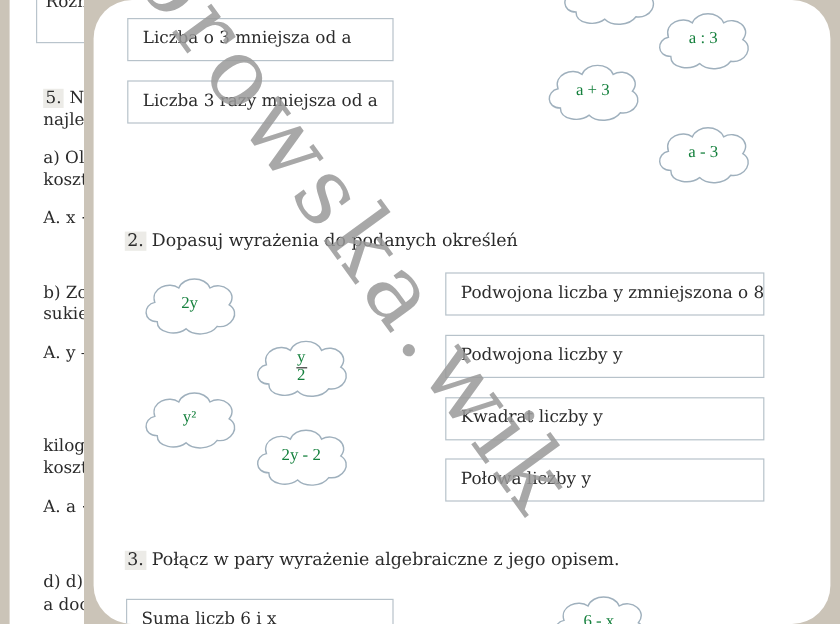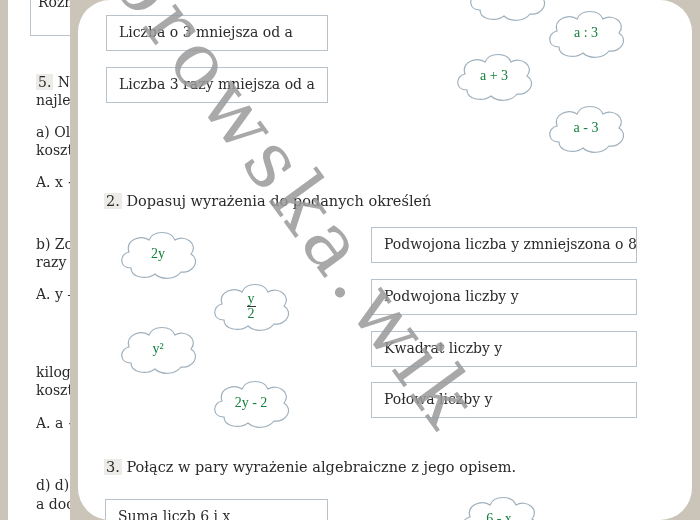--- a/index.html
+++ b/index.html
@@ -60,21 +60,21 @@
   </div>
   <div class="bp-text" style="top:73px;">
     <span class="num-badge">5.</span>
     <span>Na</span>
   </div>
   <div class="bp-text" style="top:91px;">najlep</div>
   <div class="bp-text" style="top:123px;">a) Ola</div>
   <div class="bp-text" style="top:141px;">koszt</div>
   <div class="bp-text" style="top:173px;">A. x +</div>
   <div class="bp-text" style="top:235px;">b) Zo</div>
-  <div class="bp-text" style="top:253px;">razy</div>
+  <div class="bp-text" style="top:253px;">sukie</div>
   <div class="bp-text" style="top:285px;">A. y –</div>
   <div class="bp-text" style="top:345px;margin-left:44px;">c) Ka</div>
   <div class="bp-text" style="top:363px;">kilog</div>
   <div class="bp-text" style="top:381px;">koszt</div>
   <div class="bp-text" style="top:414px;">A. a +</div>
   <div class="bp-text" style="top:476px;">d) d)</div>
   <div class="bp-text" style="top:495px;">a doc</div>
 </div>
 
 <div class="front-page">
@@ -127,21 +127,21 @@
         <span class="d">2</span>
       </span>
     </div>
   </div>
   <div class="cloud" style="left:39px;top:323px;">
     <svg viewBox="0 0 82 52">
         <path d="M14 40 C2 40 2 26 12 24 C8 12 24 6 32 12 C36 2 54 2 58 12 C68 6 82 16 74 26 C84 32 76 46 64 44 C58 52 44 52 38 46 C30 52 14 50 14 40 Z" fill="#fff" stroke="#9fb0bd" stroke-width="1.2"></path>
       </svg>
     <div class="lbl">y²</div>
   </div>
-  <div class="cloud" style="left:132px;top:377px;text-align:right;">
+  <div class="cloud" style="left:132px;top:354px;text-align:right;">
     <svg viewBox="0 0 82 52">
         <path d="M14 40 C2 40 2 26 12 24 C8 12 24 6 32 12 C36 2 54 2 58 12 C68 6 82 16 74 26 C84 32 76 46 64 44 C58 52 44 52 38 46 C30 52 14 50 14 40 Z" fill="#fff" stroke="#9fb0bd" stroke-width="1.2"></path>
       </svg>
     <div class="lbl">2y - 2</div>
   </div>
 
   <div class="box" style="left:293px;top:227px;width:266px;height:36px;">Podwojona liczba y zmniejszona o 8</div>
   <div class="box" style="left:293px;top:279px;width:266px;height:36px;">Podwojona liczby y</div>
   <div class="box" style="left:293px;top:382px;width:266px;height:36px;">Połowa liczby y</div>
   <div class="box" style="left:293px;top:331px;width:266px;height:36px;">Kwadrat liczby y</div>

